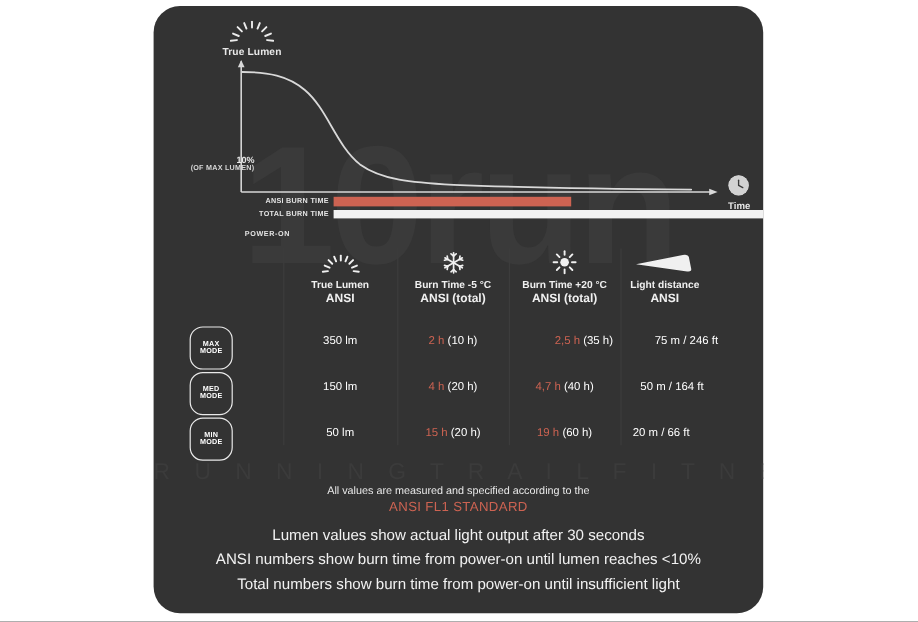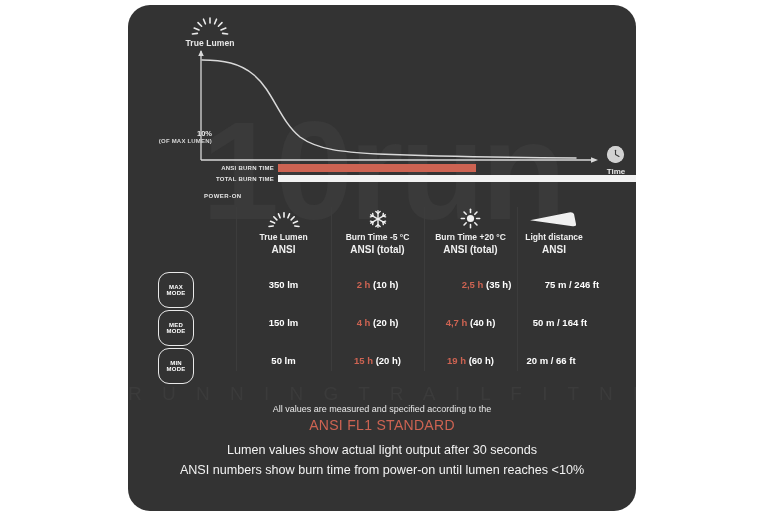--- a/index.html
+++ b/index.html
@@ -83,28 +83,28 @@
   .row{position:relative;height:38px;}
   .badge{
     position:absolute;left:30px;top:2px;width:34px;height:34px;
     border:1.4px solid #e9e9e9;border-radius:11px;
     display:flex;flex-direction:column;align-items:center;justify-content:center;
     line-height:1.05;
   }
   .badge span{font-size:6px;font-weight:700;color:#ffffff;letter-spacing:.2px;}
   .cell{
     position:absolute;top:9px;text-align:center;
-    font-size:9.5px;font-weight:700;color:#ffffff;white-space:nowrap;
+    font-size:9.5px;font-weight:400;color:#ffffff;white-space:nowrap;
   }
   .accent{color:#cd6352;}
 
   
   .footer{position:absolute;left:0;top:398px;width:508px;text-align:center;}
   .f-small{font-size:9px;color:#e9e9e9;font-weight:400;line-height:1.45;}
-  .f-std{font-size:14px;color:#cd6352;font-weight:400;letter-spacing:.3px;margin-top:1px;}
+  .f-std{font-size:11px;color:#cd6352;font-weight:400;letter-spacing:.3px;margin-top:1px;}
   .f-big{font-size:12.6px;color:#f2f2f2;font-weight:400;line-height:1.62;margin-top:7px;}
   .f-big div{white-space:nowrap;}
 </style>
 </head>
 <body>
 
 <div id="root">
   <div class="card">
 
     <div class="wm-logo">10run</div>
@@ -283,17 +283,18 @@
         <div class="cell" style="left:368px;width:110px;">20 m / 66 ft</div>
       </div>
     </div>
 
     <div class="footer">
       <div class="f-small">All values are measured and specified according to the</div>
       <div class="f-std">ANSI FL1 STANDARD</div>
       <div class="f-big">
         <div>Lumen values show actual light output after 30 seconds</div>
         <div>ANSI numbers show burn time from power-on until lumen reaches &lt;10%</div>
+        <div>Total numbers show burn time from power-on until insufficient light</div>
       </div>
     </div>
 
   </div>
 </div>
 
 </body></html>

